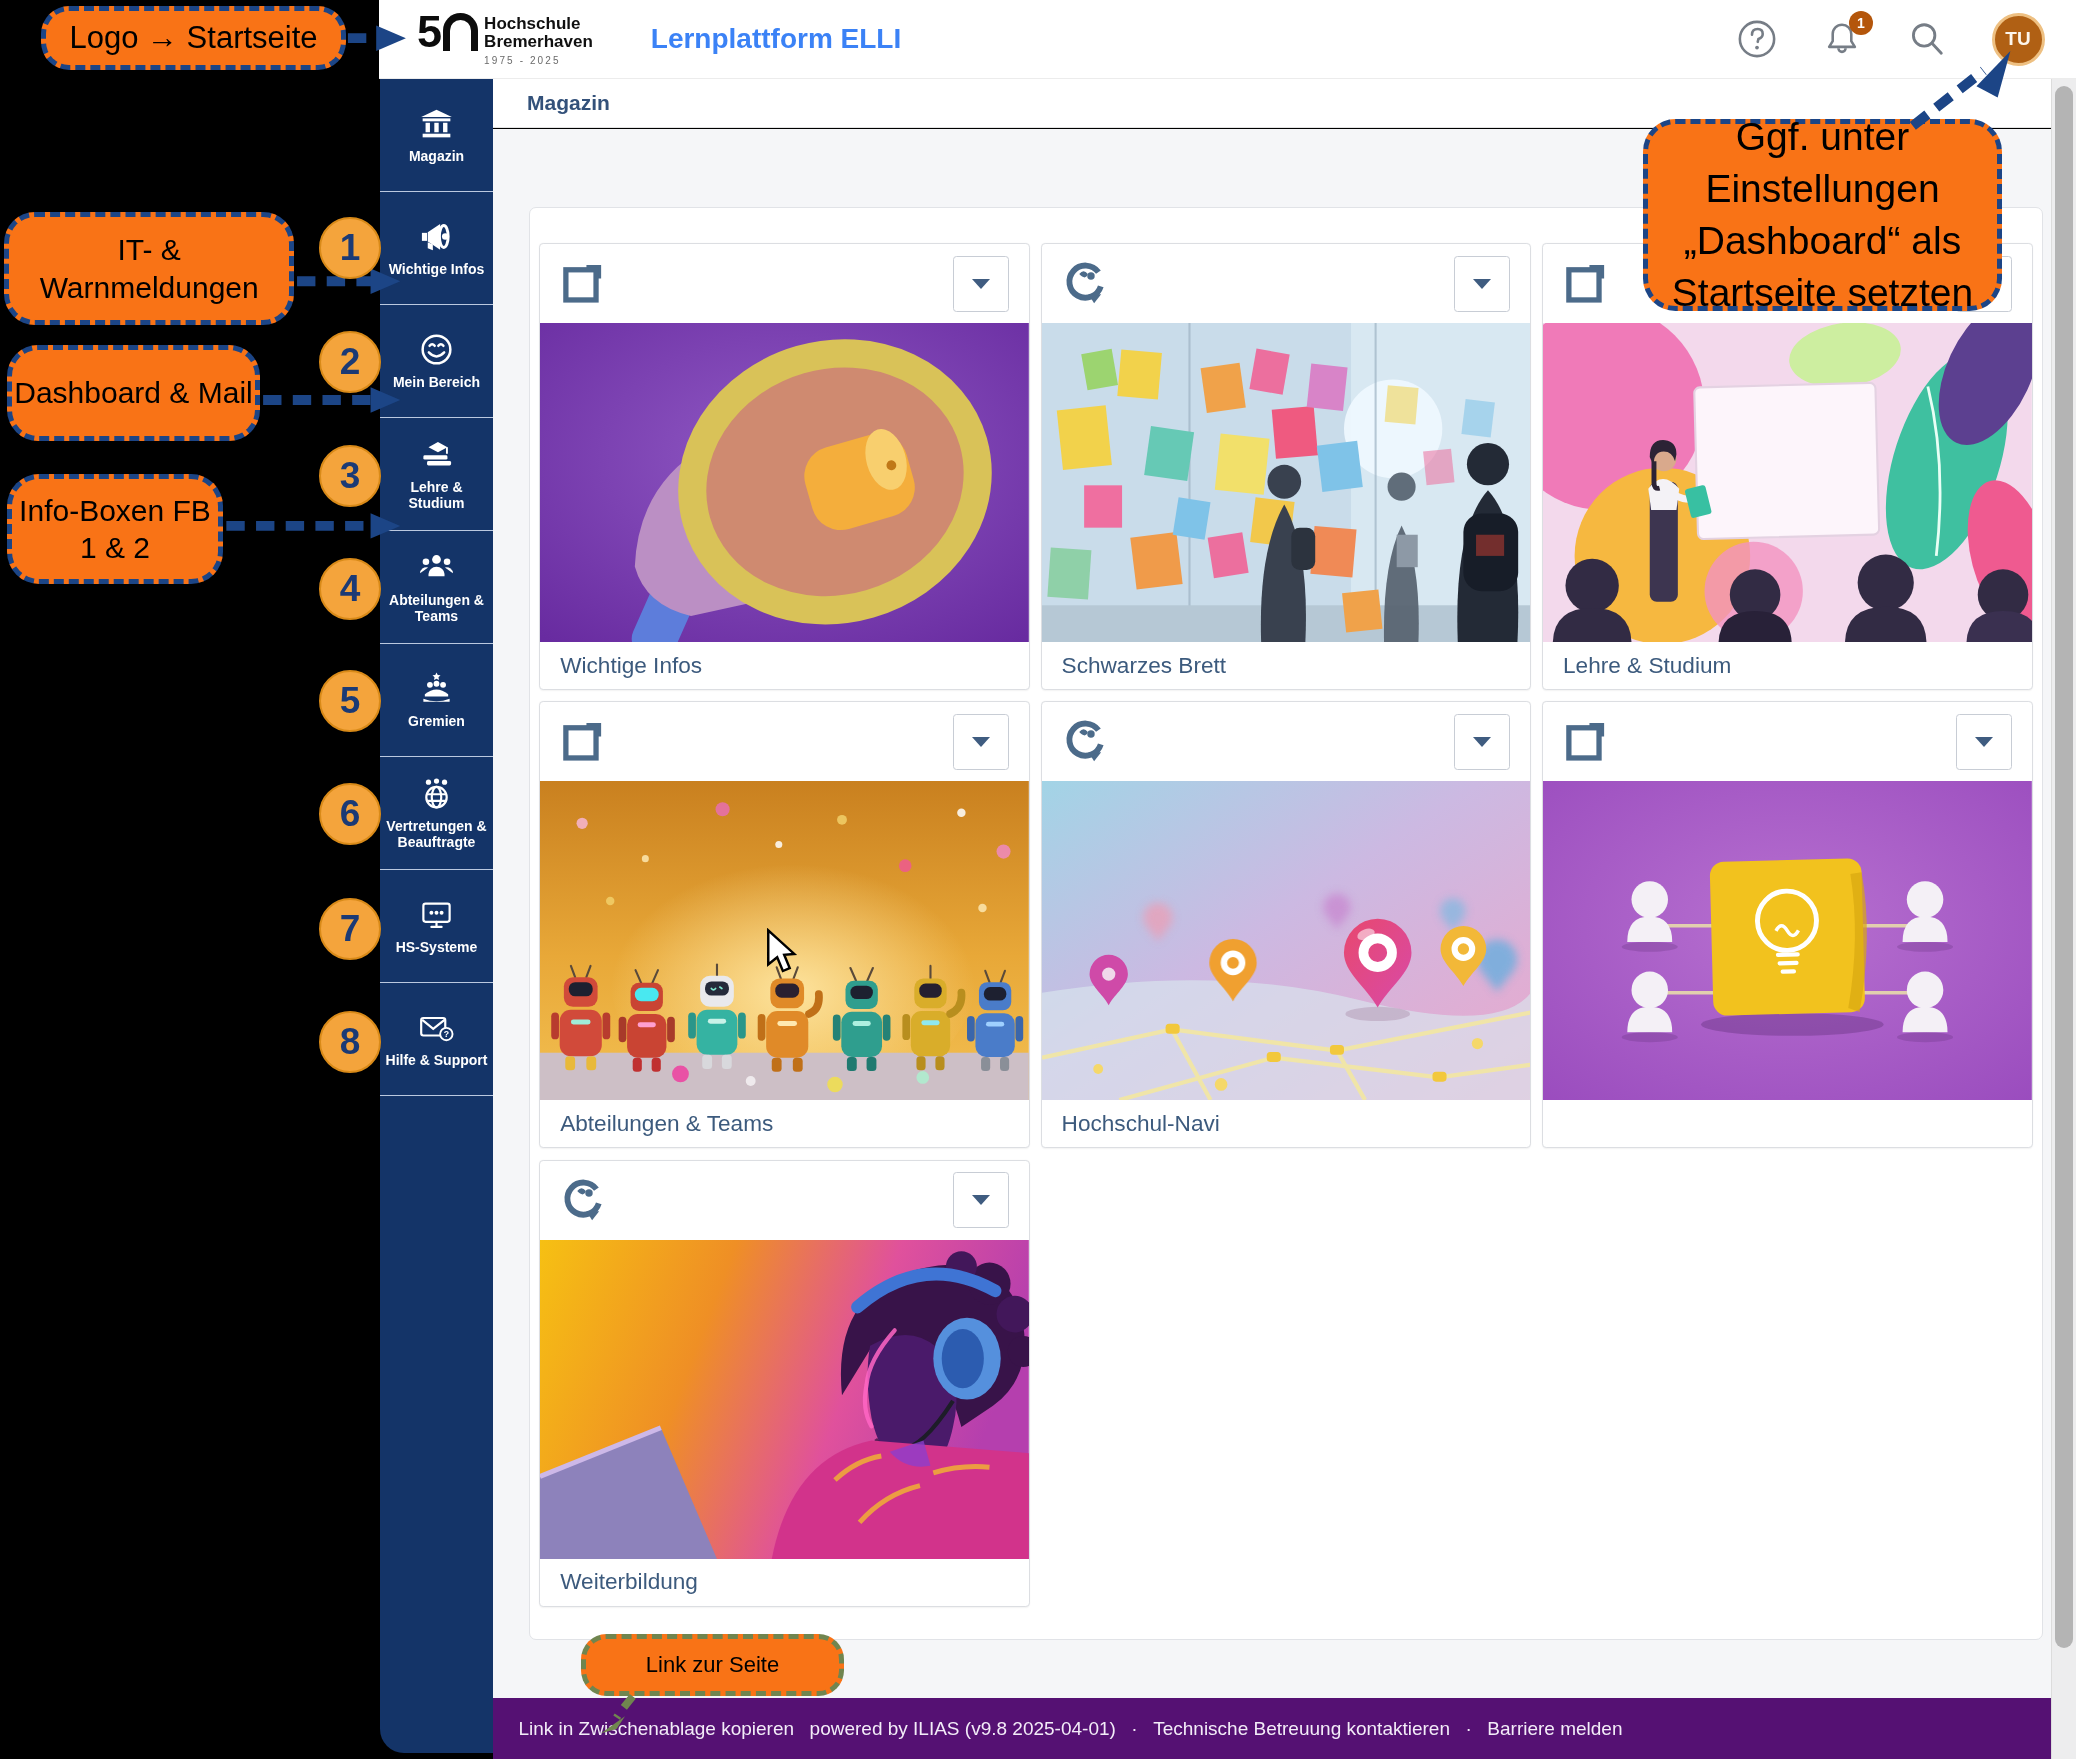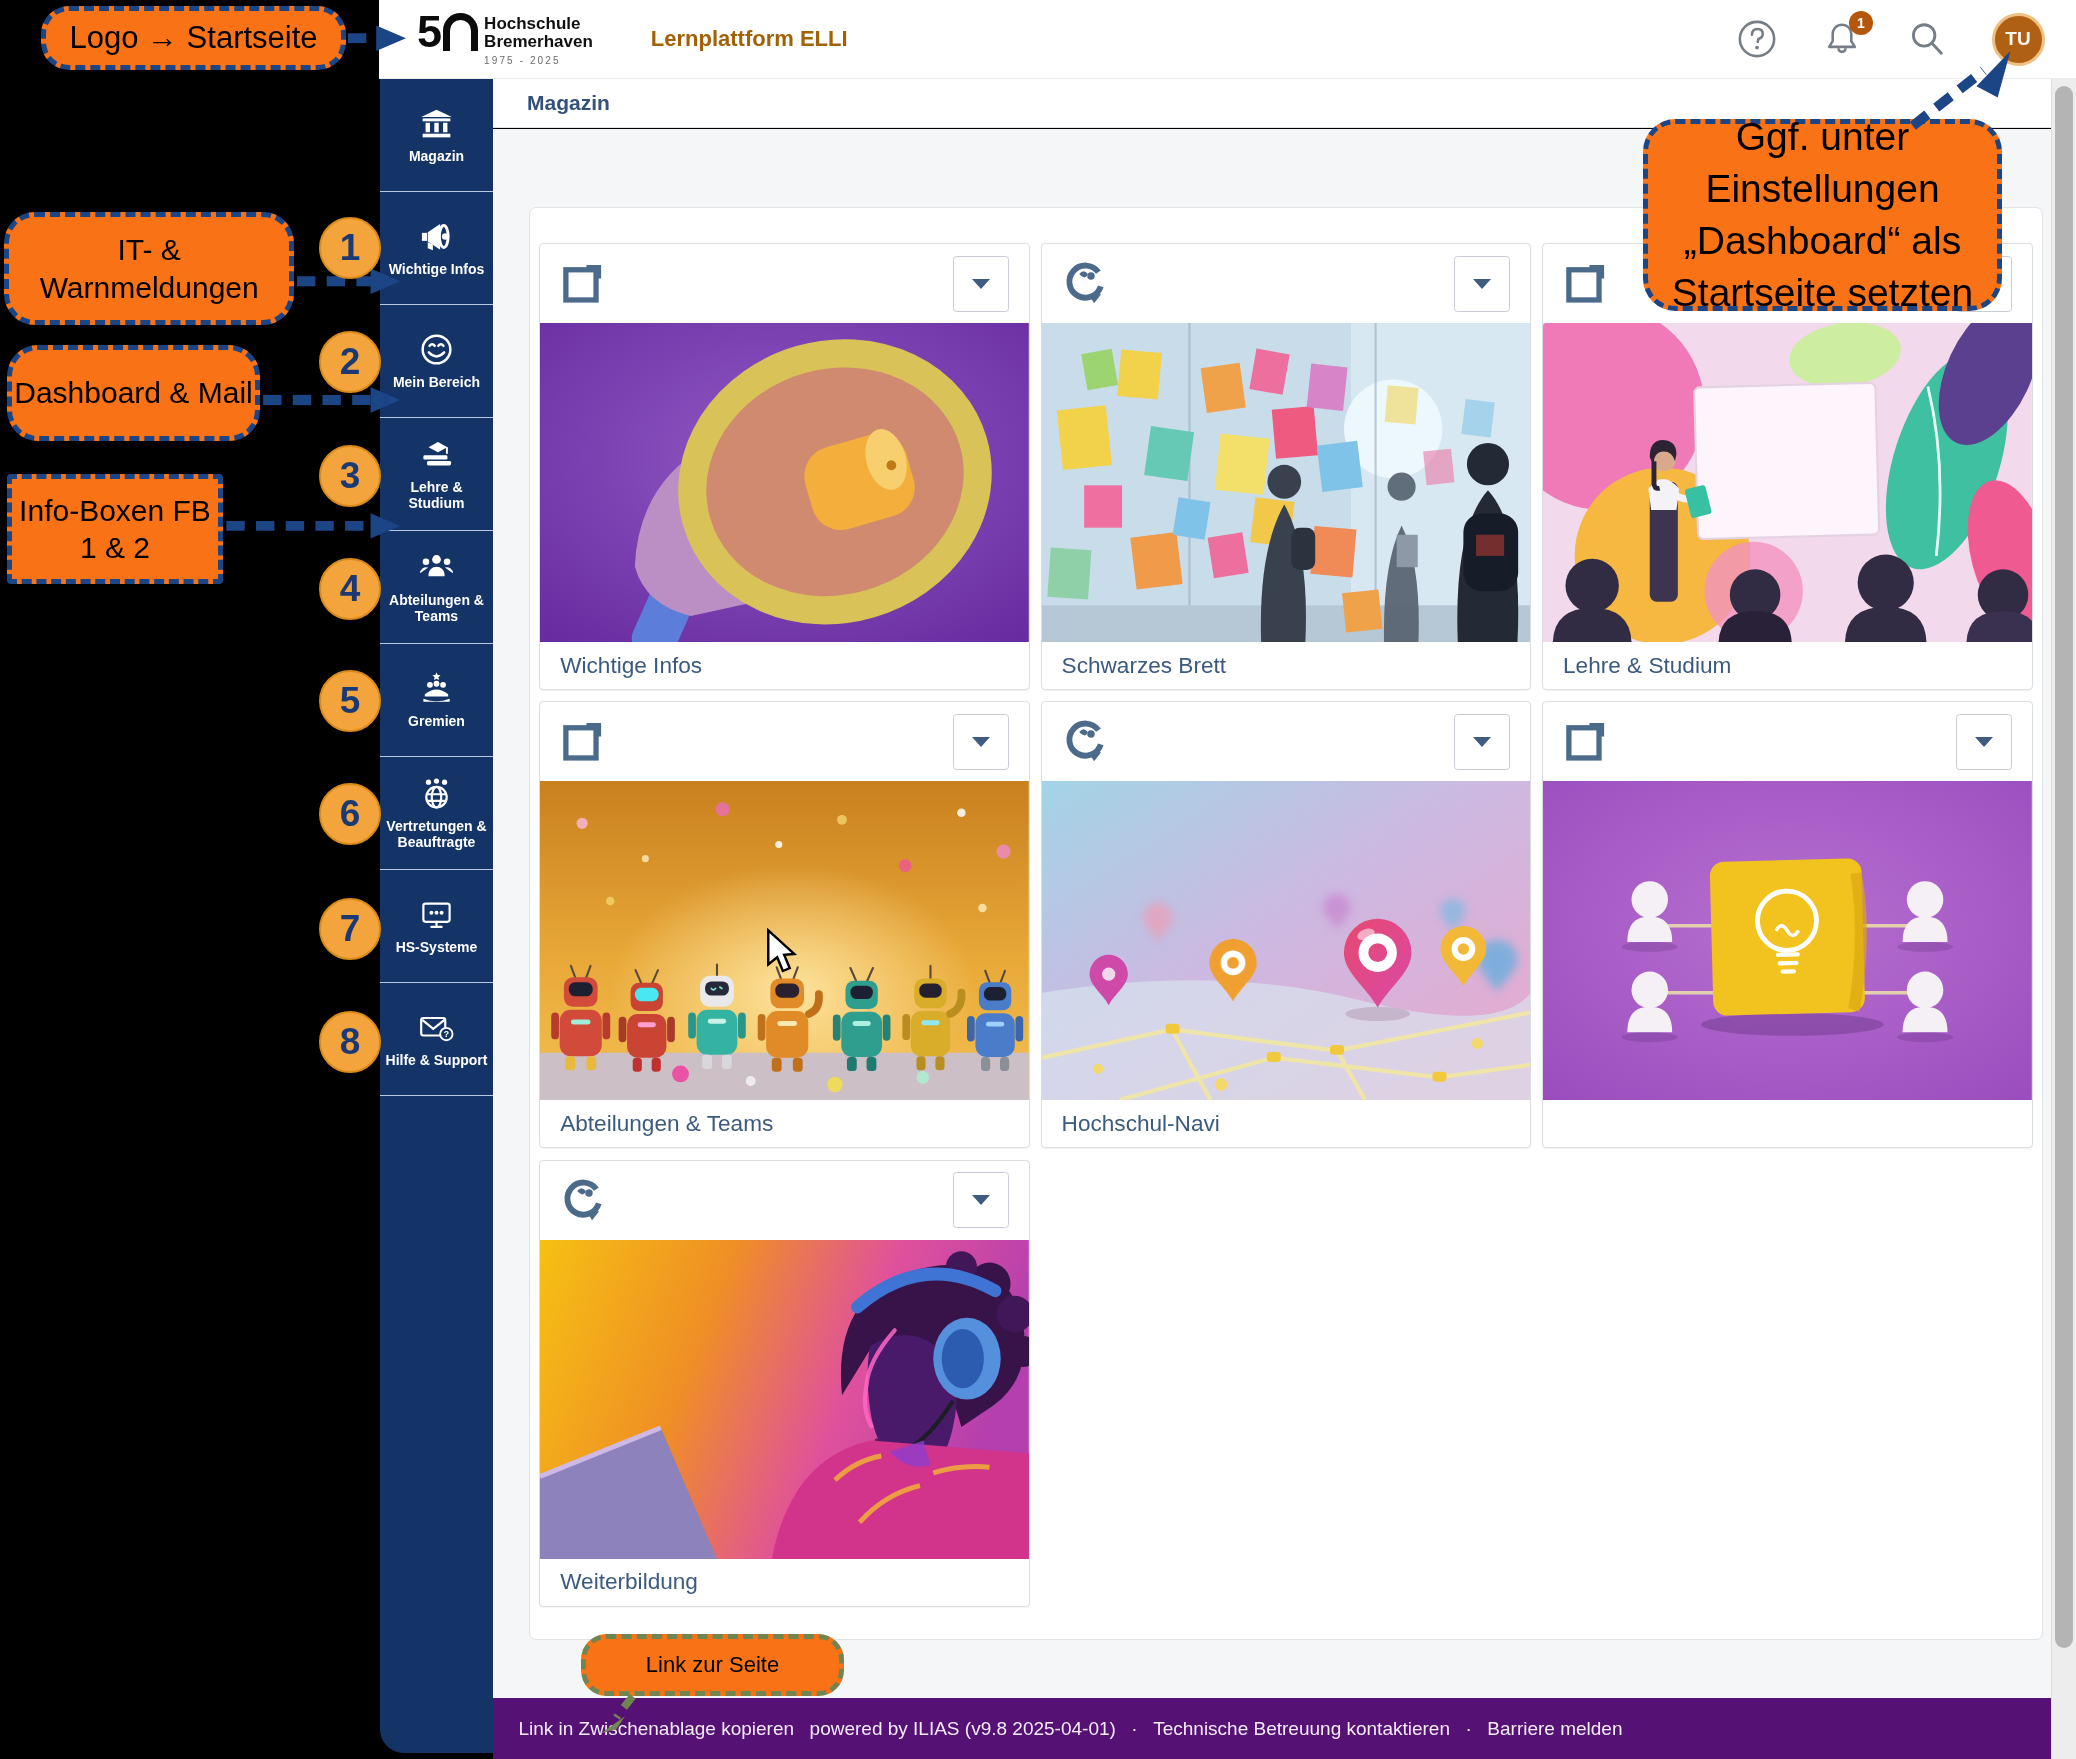--- a/index.html
+++ b/index.html
@@ -8,21 +8,21 @@
   
   .header{position:absolute;left:379px;top:0;width:1698px;height:79px;background:#fff;
           border-bottom:0.7px solid #ececec;display:flex;align-items:center;box-sizing:border-box;z-index:5;}
   .logo{display:flex;align-items:flex-start;margin-left:38px;cursor:pointer;}
   .logo-50{font-size:45px;font-weight:800;color:#0c0c0c;line-height:.9;display:flex;align-items:flex-start;}
   .logo-arch{width:21px;height:31px;border:7.8px solid #0c0c0c;border-bottom:none;
              border-radius:18.4px 18.4px 0 0;margin-top:0.7px;margin-left:1.4px;}
   .logo-txt{margin-left:5.7px;margin-top:3px;}
   .logo-l1,.logo-l2{font-size:17px;font-weight:700;color:#101010;line-height:1.05;}
   .logo-years{font-size:10px;color:#6a6a6a;letter-spacing:2.1px;margin-top:3.5px;}
-  .app-title{margin-left:58px;font-size:22px;font-weight:700;color:#a16207;}
+  .app-title{margin-left:58px;font-size:28px;font-weight:700;color:#3b82f6;}
   .header-right{margin-left:auto;margin-right:32.5px;display:flex;align-items:center;gap:45px;}
   .hicon{width:40px;height:40px;cursor:pointer;position:relative;display:flex;align-items:center;justify-content:center;}
   .badge{position:absolute;top:-8.5px;right:-11.3px;width:24px;height:24px;border-radius:50%;
          background:#b4560b;color:#fff;font-size:14px;font-weight:700;
          display:flex;align-items:center;justify-content:center;}
   .avatar{width:47px;height:47px;border-radius:50%;background:#b06014;border:3.5px solid #eec082;
           color:#fdf6ec;font-size:19px;font-weight:700;display:flex;align-items:center;justify-content:center;cursor:pointer;}
   .sidebar{position:absolute;left:380px;top:79px;width:113px;height:1674px;background:#143468;
            border-radius:0 0 0 24px;display:flex;flex-direction:column;z-index:4;}
   .side-item{height:113px;box-sizing:border-box;border-bottom:1.4px solid rgba(216,228,246,.85);
@@ -57,21 +57,21 @@
   .footer .flink{cursor:pointer;}
   .scroll-track{position:absolute;left:2051px;top:79px;width:25.4px;height:1681px;background:#ededee;
                 border-left:0.7px solid #dcdcdc;box-sizing:border-box;z-index:5;}
   .scroll-thumb{position:absolute;left:2.8px;top:7px;width:18.4px;height:1562px;background:#b4b4b4;border-radius:10px;cursor:pointer;}
   
   .callout{position:absolute;background:#f97316;border:5px dashed #1c4586;color:#000;z-index:50;
            display:flex;align-items:center;justify-content:center;text-align:center;box-sizing:border-box;}
   .co-logo{left:41px;top:5.7px;width:305px;height:64px;border-radius:28px;font-size:31px;}
   .co-it{left:4.2px;top:212px;width:290px;height:113px;border-radius:31px;font-size:30px;line-height:1.25;}
   .co-dash{left:7px;top:345px;width:253px;height:96px;border-radius:31px;font-size:30px;line-height:1.25;}
-  .co-info{left:7px;top:474px;width:216px;height:110px;border-radius:4px;font-size:30px;line-height:1.25;}
+  .co-info{left:7px;top:474px;width:216px;height:110px;border-radius:32px;font-size:30px;line-height:1.25;}
   .co-settings{left:1643px;top:119px;width:359px;height:192px;border-radius:32.5px;font-size:39px;line-height:1.33;padding:0 15.5px;}
   .co-link{left:581px;top:1634px;width:263px;height:62px;border-radius:25.4px;font-size:22px;
            border-color:#70854f;z-index:50;}
   .num-circle{position:absolute;left:319px;width:62px;height:62px;border-radius:50%;background:#f4a43c;
               border:2.1px solid #d98a18;color:#1b3a75;font-size:37px;font-weight:700;z-index:52;
               display:flex;align-items:center;justify-content:center;box-sizing:border-box;}
   #arrow-layer{position:absolute;left:0;top:0;z-index:51;pointer-events:none;}
 </style>
 </head>
 <body>

